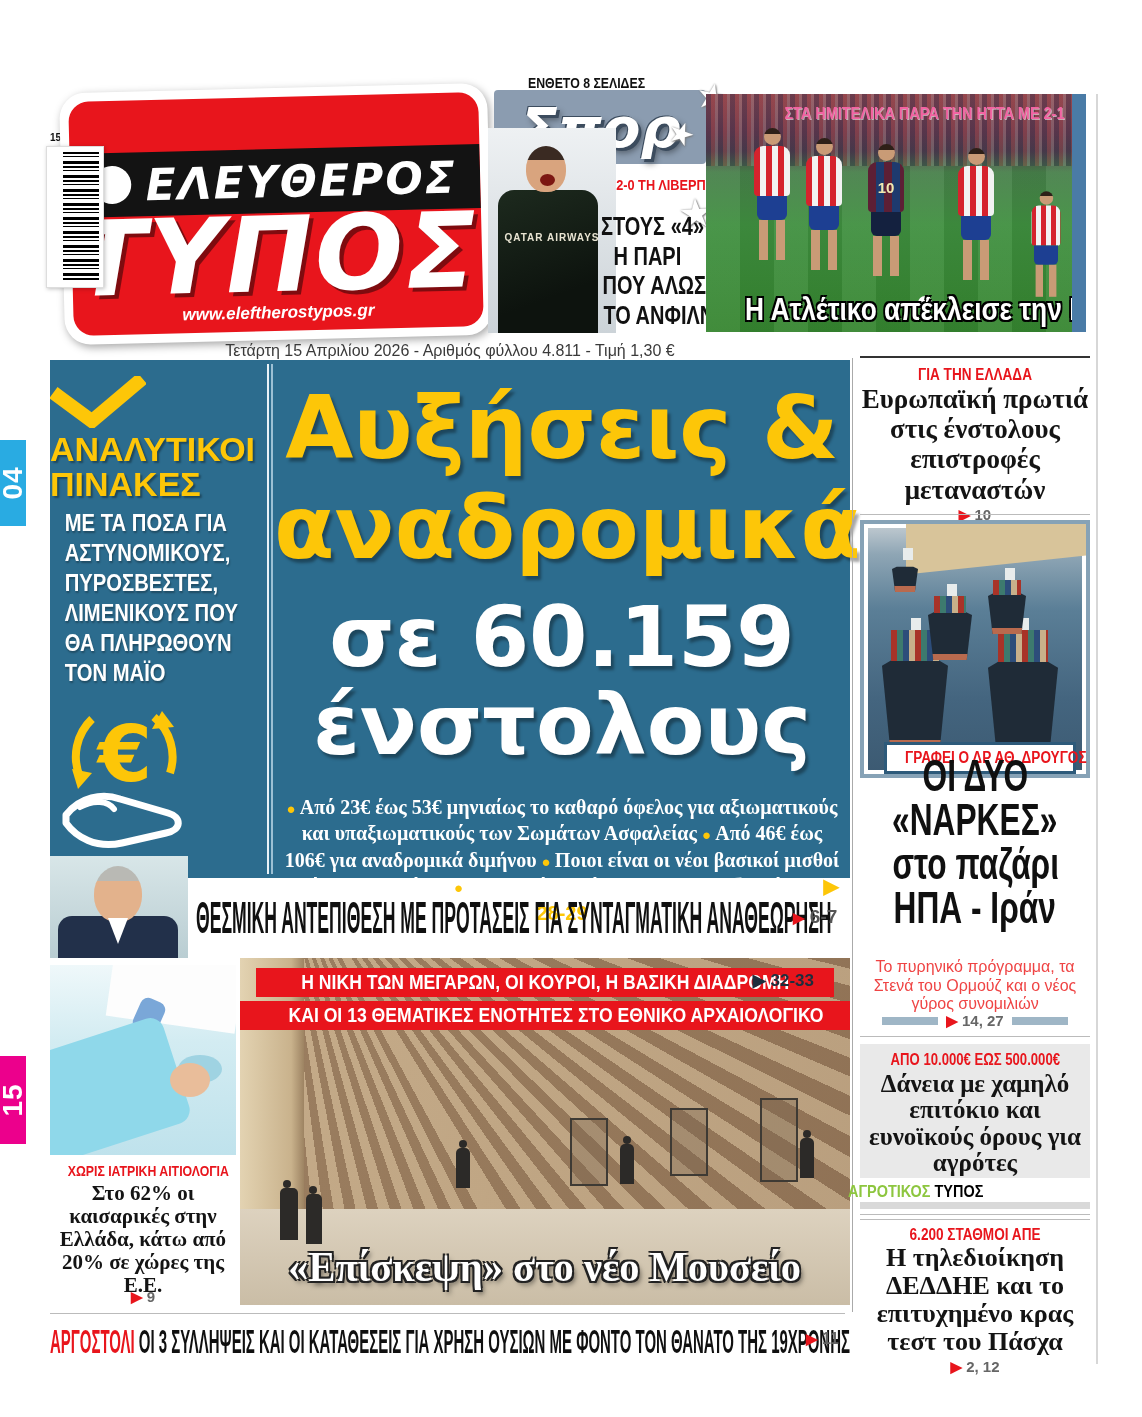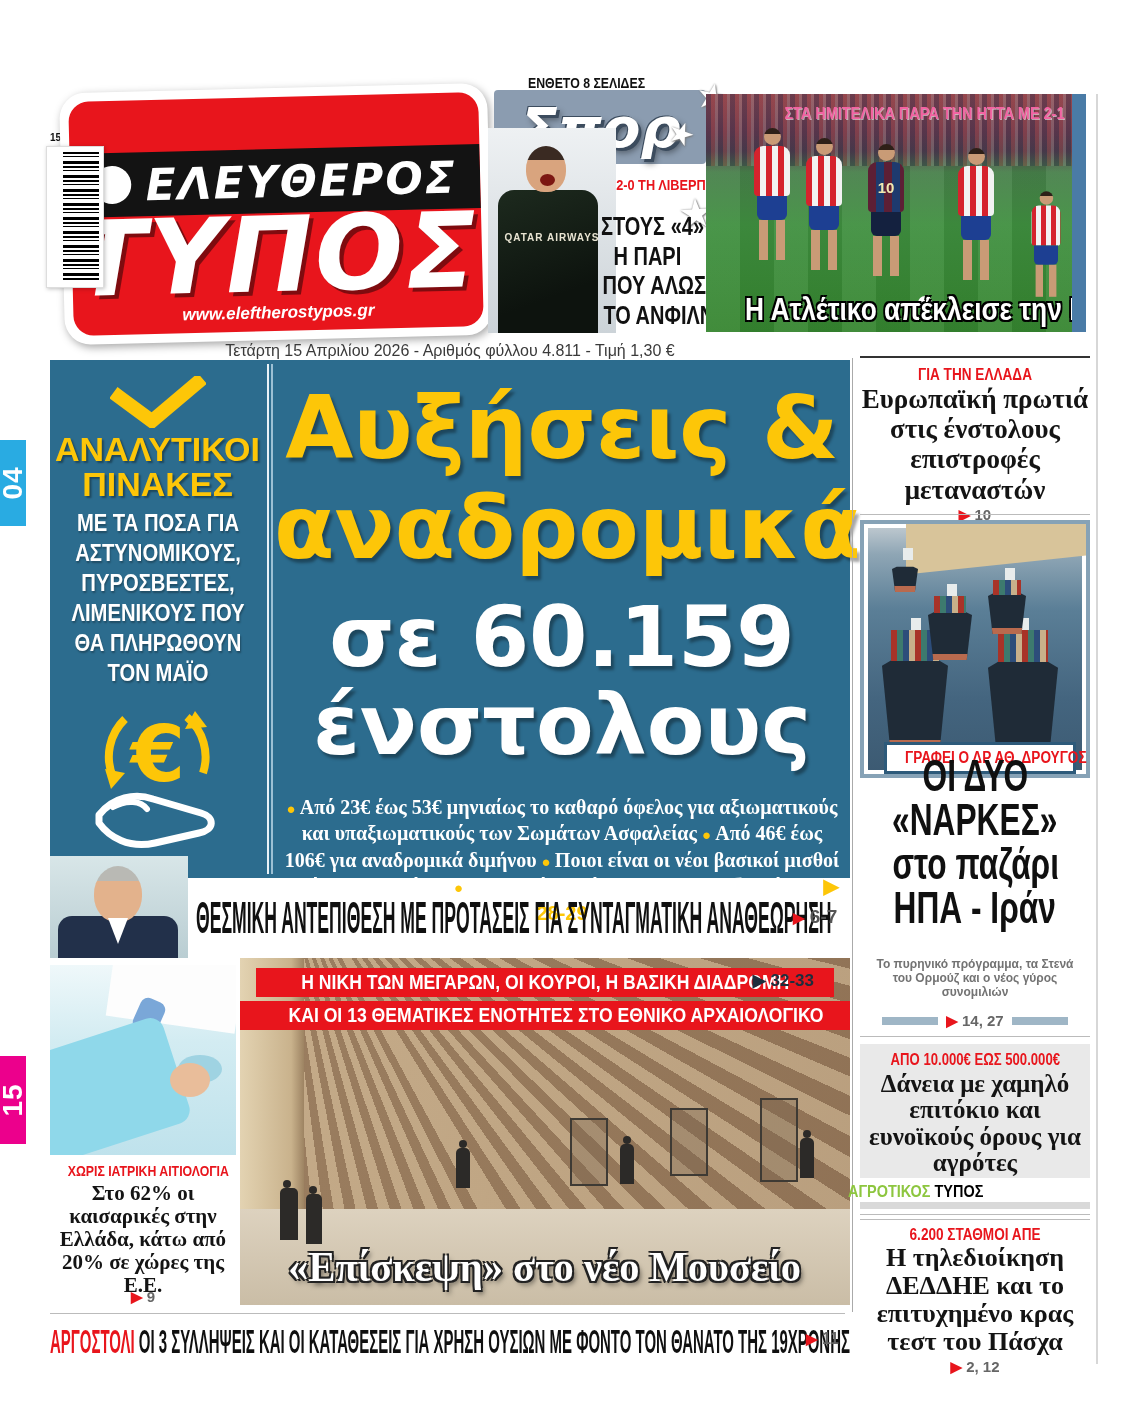--- a/index.html
+++ b/index.html
@@ -84,21 +84,21 @@
   .barca .p-shorts{background:#14213f;}
   .p-legs{width:26px;height:40px;
      background:linear-gradient(90deg,#c99b76 0 9px,rgba(0,0,0,0) 9px 17px,#c99b76 17px 26px);}
   .ball{position:absolute;width:14px;height:14px;border-radius:50%;background:#fff;box-shadow:inset -2px -2px 0 #bbb;}
 
   
   .dateline{left:50px;top:342px;width:800px;text-align:center;font-size:16px;color:#3a3a3a;}
 
   
   .lead-box{left:50px;top:360px;width:800px;height:518px;background:#2c6c8e;}
-  .lead-side{position:absolute;left:0;top:0;width:215px;height:100%;text-align:center;}
+  .lead-side{position:absolute;left:0;top:0;width:215px;height:100%;text-align:left;}
   .lead-divider{position:absolute;left:215px;top:4px;bottom:4px;width:9px;
      background:linear-gradient(90deg,rgba(0,0,0,0) 0 2px,#e9f2f7 2px 4px,rgba(0,0,0,0) 4px 6px,#9cc0d4 6px 8px,rgba(0,0,0,0) 8px 9px);}
   .check-wrap{margin-top:16px;}
   .side-kicker{color:#fdc608;font-weight:800;font-size:34px;line-height:1.02;
                text-shadow:2px 2px 2px rgba(0,0,0,.35);}
   .side-body{margin:8px auto 0;width:212px;color:#fff;font-weight:800;font-size:23px;line-height:1.3;
              transform:scaleX(.88);transform-origin:center top;text-shadow:1px 2px 2px rgba(0,0,0,.3);}
   .lead-main{position:absolute;left:224px;top:0;width:576px;height:100%;text-align:center;}
   .lead-h{position:absolute;left:0;right:0;font-family:"DejaVu Sans",sans-serif;font-weight:800;}
   .lead-h.yellow{color:#fdc608;font-size:88px;text-shadow:3px 4px 3px rgba(0,0,0,.35);}
@@ -179,22 +179,22 @@
         box-shadow:inset 0 -6px 0 #b96a4e;}
   .cargo{position:absolute;left:14%;right:14%;top:2px;height:26%;
      background:repeating-linear-gradient(90deg,#a83328 0 6px,#3d7a6e 6px 12px,#2d4d7a 12px 18px,#c8b08a 18px 24px);}
   .bridge{position:absolute;width:10px;height:12px;background:#e8ecec;top:-10px;left:44%;}
 
   .byline-box{left:884px;top:742px;width:182px;background:#fff;border:3px solid #2d5a7a;
               padding:4px 2px;text-align:center;}
   .byline-box span{color:#e8151c;font-weight:800;font-size:16px;}
   .narkes{left:860px;top:754px;width:230px;text-align:center;color:#101010;font-weight:800;
           font-size:44px;line-height:1.0;}
-  .geo-sub{left:868px;top:958px;width:214px;text-align:center;font-weight:700;font-size:12px;
-           line-height:1.16;color:#737373;}
+  .geo-sub{left:868px;top:958px;width:214px;text-align:center;font-weight:400;font-size:16px;
+           line-height:1.16;color:#ef4444;}
   .geo-refrow{left:860px;top:1012px;width:230px;display:flex;align-items:center;justify-content:center;gap:8px;}
   .refbar{width:56px;height:8px;background:#9fb6c6;}
 
   .farm-box{left:860px;top:1044px;width:230px;height:134px;background:#e9e9e9;text-align:center;}
   .farm-brand{left:836px;top:1182px;width:230px;font-weight:800;font-size:17px;}
   .farm-brand .green{color:#8dc63f;}
   .farm-strip{left:860px;top:1202px;width:230px;height:7px;background:#d9d9d9;}
 </style>
 </head>
 <body>

